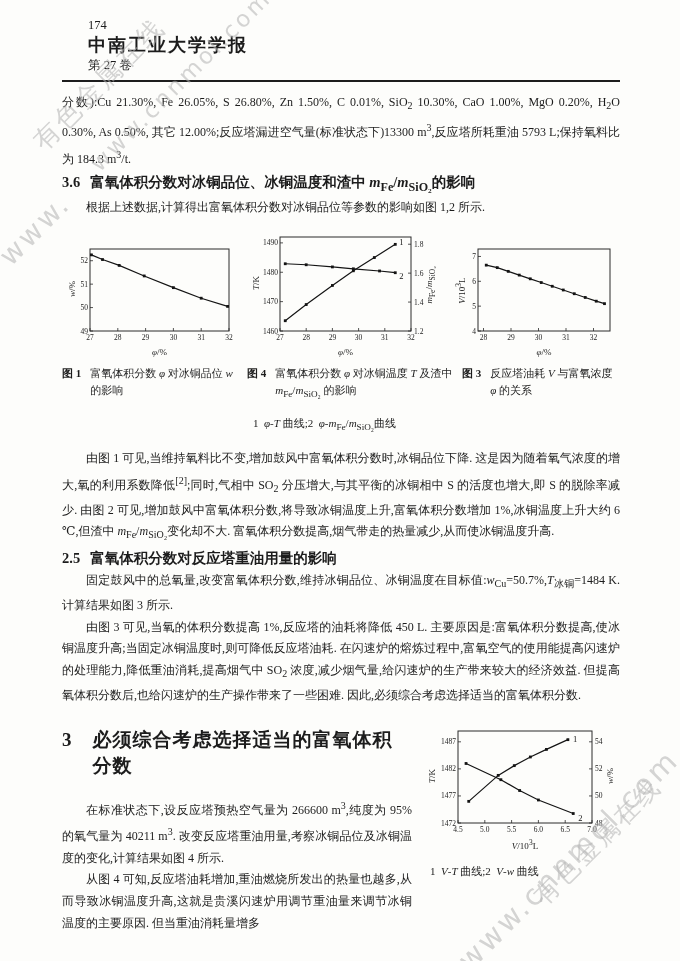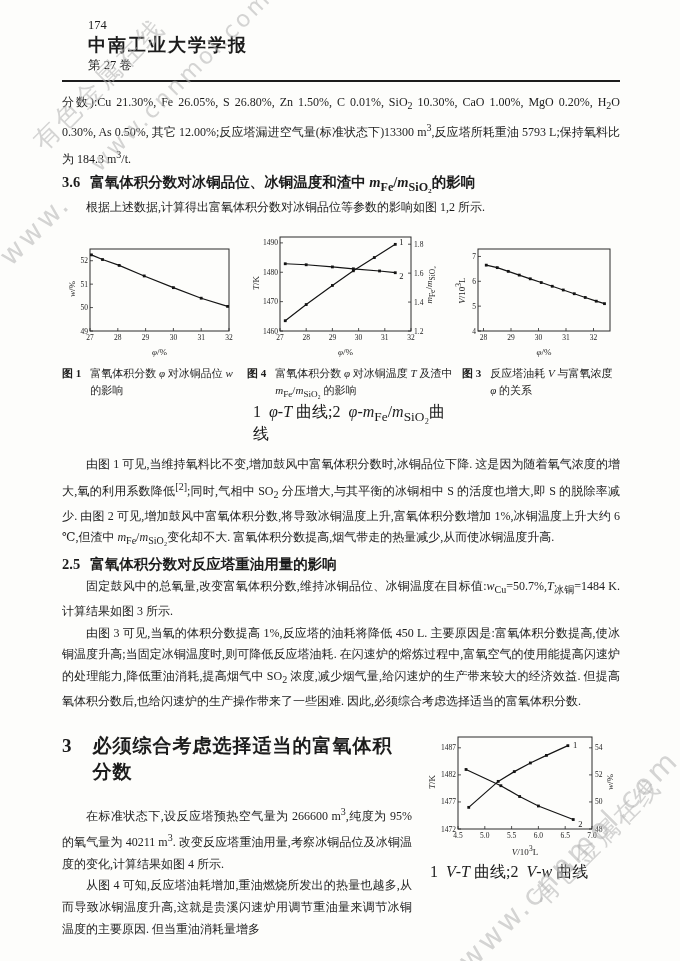--- a/index.html
+++ b/index.html
@@ -25,21 +25,21 @@
   .chart{position:relative;}
   .axlab{position:absolute;font-size:9px;color:#1c1c1c;line-height:10px;}
   .xlab{bottom:0;text-align:center;}
   .ylab{width:70px;text-align:center;transform:rotate(-90deg);white-space:nowrap;}
 
   
   .caprow{display:flex;justify-content:space-between;margin:8px 0 12px;}
   .figcap{font-size:11px;line-height:17px;}
   .figcap .caphead{display:flex;}
   .figcap .lab{font-weight:bold;white-space:nowrap;margin-right:9px;}
-  .figlegend{font-size:16px;margin-top:0;padding-left:6px;}
+  .figlegend{font-size:11px;margin-top:12px;padding-left:6px;}
   .w1{width:176px;} .w2{width:206px;} .w3{width:158px;}
 
   
   .cols{display:flex;gap:10px;margin-top:10px;}
   .leftcol{width:350px;}
   .rightcol{width:198px;padding-top:2px;}
   .rightcol .figcap{margin-top:6px;padding-left:2px;}
 
   
   .wm{position:absolute;color:#b3b3b3;opacity:.55;transform:rotate(-45deg);transform-origin:0 50%;

